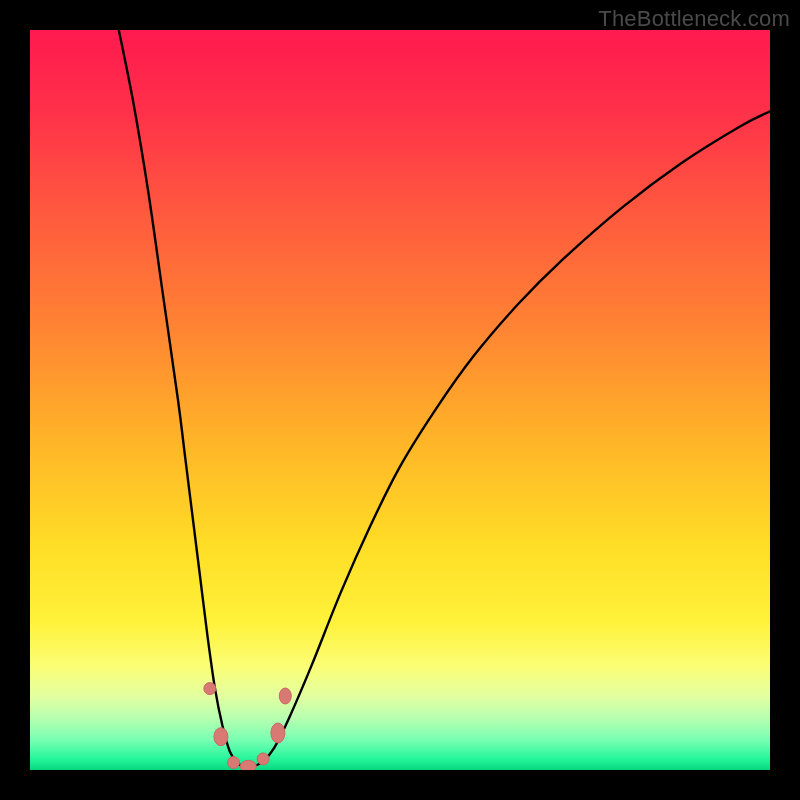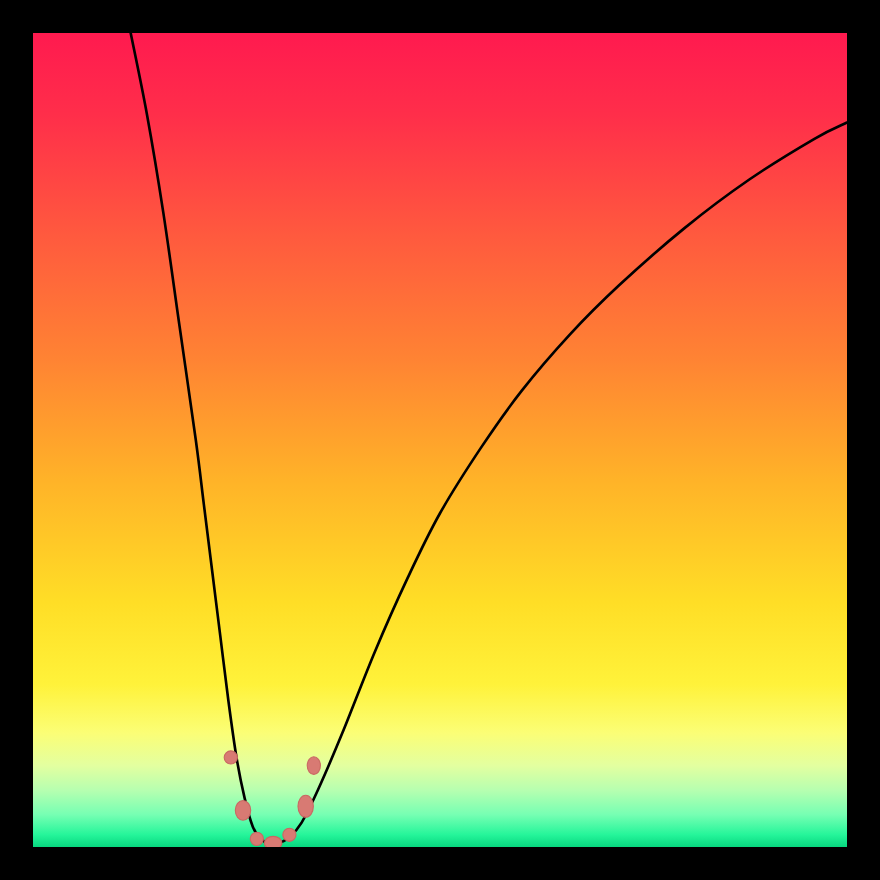--- a/index.html
+++ b/index.html
@@ -87,13 +87,14 @@
           <ellipse cx="203.50000000000003" cy="732.6" rx="6" ry="6" fill="#d87a73" stroke="#c96863" stroke-width="1"></ellipse>
           <ellipse cx="218.29999999999998" cy="736.3" rx="8" ry="6" fill="#d87a73" stroke="#c96863" stroke-width="1"></ellipse>
           <ellipse cx="233.1" cy="728.9" rx="6" ry="6" fill="#d87a73" stroke="#c96863" stroke-width="1"></ellipse>
           <ellipse cx="247.9" cy="703" rx="7" ry="10" fill="#d87a73" stroke="#c96863" stroke-width="1"></ellipse>
           <ellipse cx="255.29999999999998" cy="666" rx="6" ry="8" fill="#d87a73" stroke="#c96863" stroke-width="1"></ellipse>
         </g>
     </svg>
 
   </div>
 
+  <div class="watermark">TheBottleneck.com</div>
 </div>
 
 </body></html>

